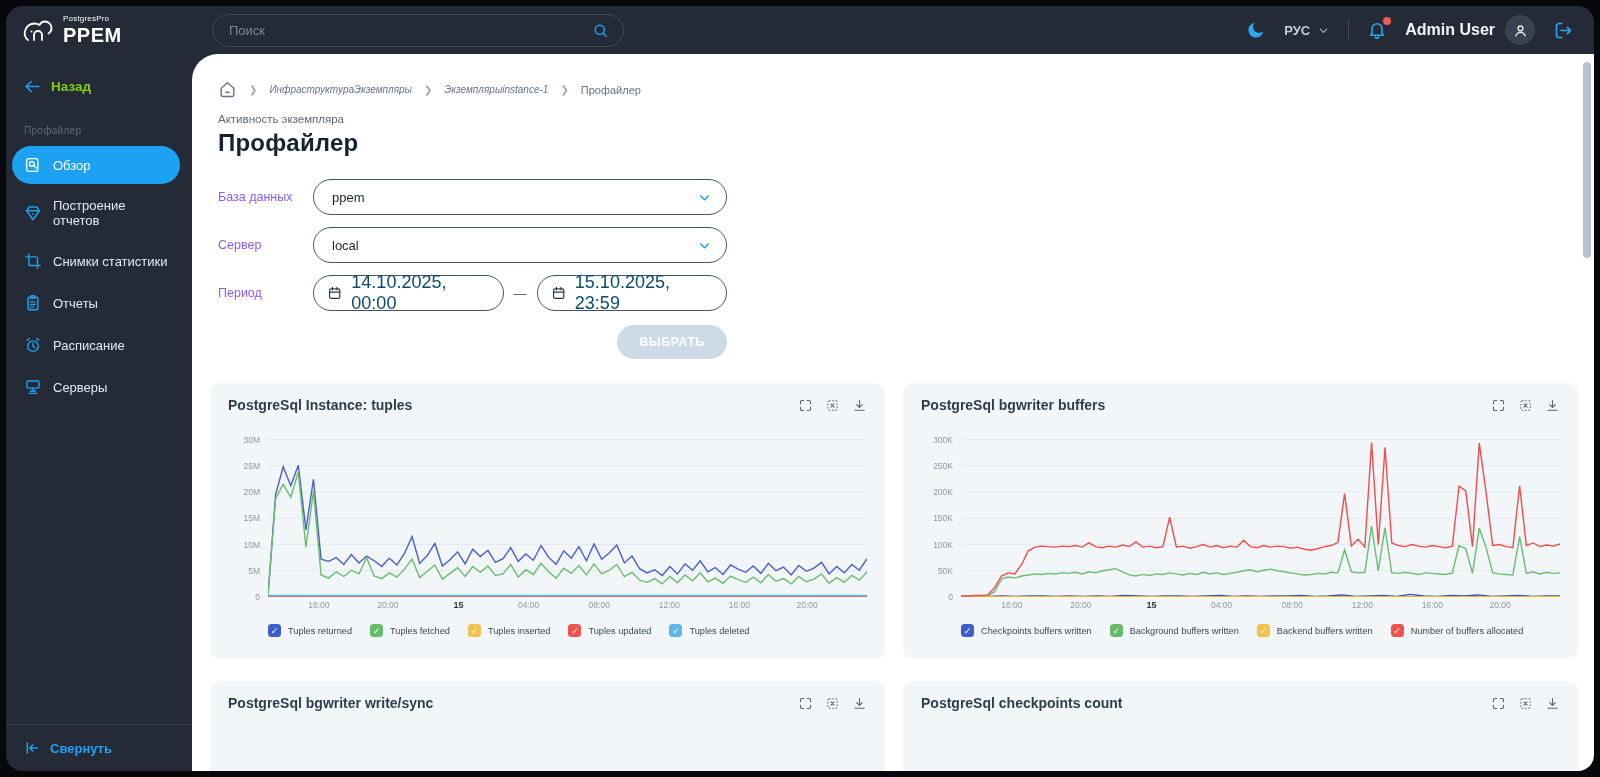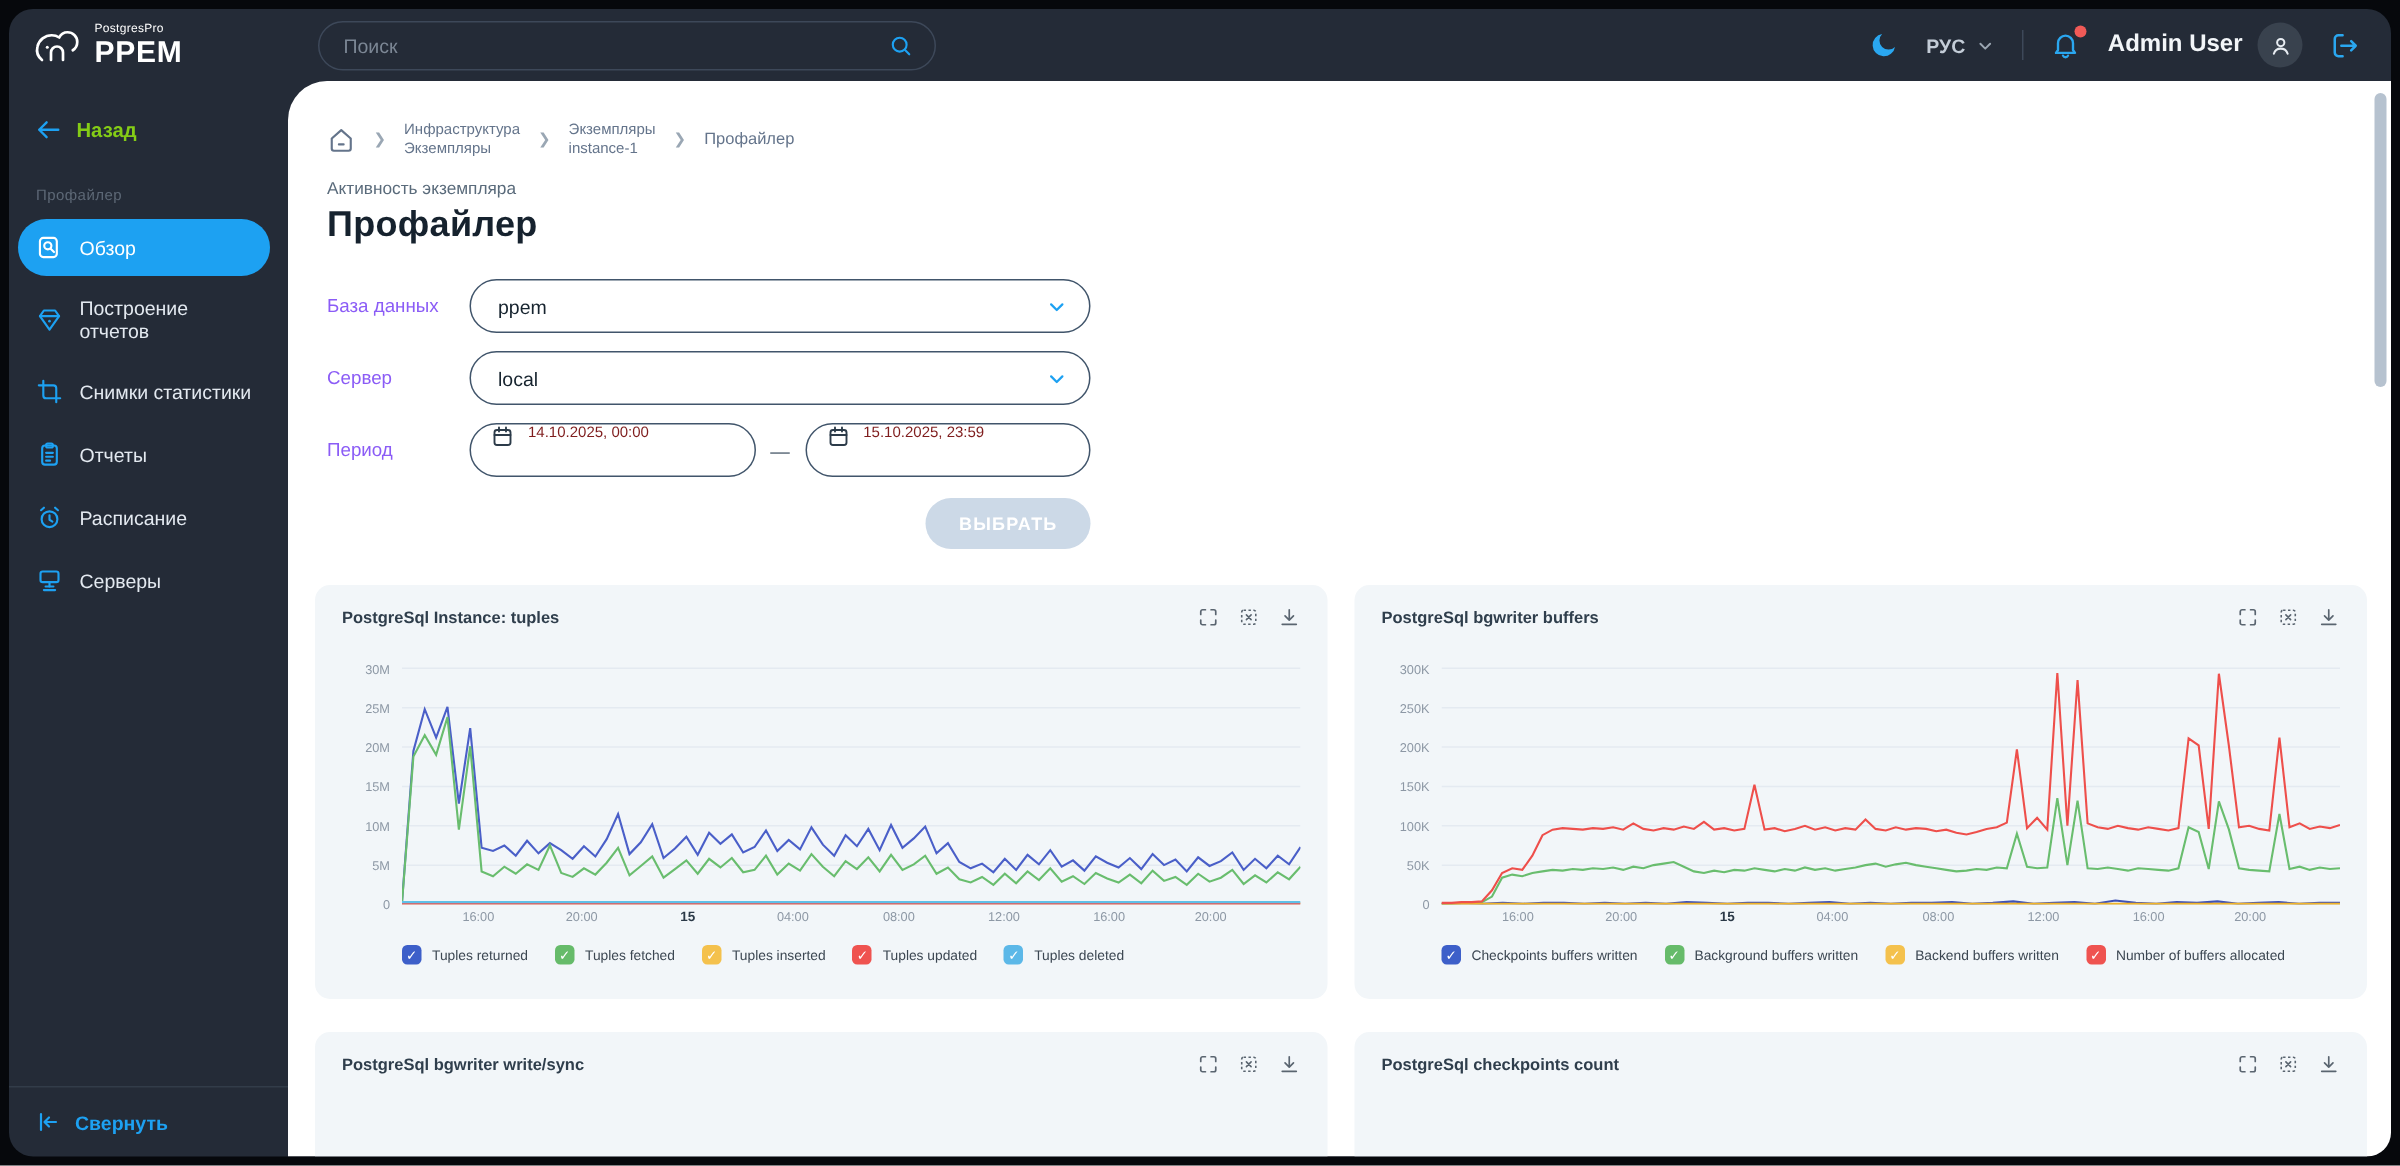--- a/index.html
+++ b/index.html
@@ -37,45 +37,45 @@
   .side-item { display:flex; align-items:center; gap:11px; font-size:13px; padding:10px 12px; margin:2px 12px 2px 6px; border-radius:999px; cursor:pointer; color:#e3e9f0; }
   .side-item .sicon { display:flex; color:#1da1f2; }
   .side-item.active { background:#1da1f2; color:#fff; }
   .side-item.active .sicon { color:#fff; }
   .side-spacer { flex:1; }
   .collapse { border-top:1px solid #323c49; padding:15px 18px; display:flex; align-items:center; gap:10px; color:#1da1f2; font-size:13px; font-weight:bold; cursor:pointer; }
 
   
   .content { flex:1; overflow:hidden; padding:26px 16px 0 18px; }
   .breadcrumb { display:flex; align-items:center; gap:12px; color:#64748b; margin-left:8px; }
-  .crumb2 { display:flex; flex-direction:column; font-size:10px; line-height:1.3; }
+  .crumb2 { display:flex; flex-direction:row; font-size:10px; line-height:1.3;font-style:italic; }
   .crumb1 { font-size:11px; }
   .bc-sep { color:#9aa7b4; font-size:10px; }
   .subtitle { font-size:11.5px; color:#5a6b7b; margin:14px 0 4px 8px; }
   .page-title { font-size:24px; font-weight:bold; color:#16222e; margin:0 0 22px 8px; letter-spacing:.2px; }
 
   .form { margin-left:8px; }
   .frow { display:flex; align-items:center; margin-bottom:12px; }
   .flabel { width:95px; font-size:12.5px; color:#8b5cf6; }
   .fctrl { width:414px; }
   .pill { border:1.4px solid #41556b; border-radius:999px; height:36px; display:flex; align-items:center; padding:0 14px 0 18px; font-size:13px; color:#17242f; background:#fff; cursor:pointer; }
   .pill .val { flex:1; }
   .dates { display:flex; align-items:center; gap:10px; width:414px; }
-  .date-pill { flex:1; border:1.4px solid #41556b; border-radius:999px; height:36px; display:flex; align-items:flex-start; gap:9px; padding:0 12px 0 13px; font-size:10px; color:#7f1d1d; cursor:pointer; }
+  .date-pill { flex:1; border:1.4px solid #41556b; border-radius:999px; height:36px; display:flex; align-items:center; gap:9px; padding:0 12px 0 13px; font-size:18px; color:#0c4a6e; cursor:pointer; }
   .dash { color:#4a5a6a; font-size:13px; }
   .btn-row { width:509px; display:flex; justify-content:flex-end; margin-top:14px; }
   .btn-disabled { background:#ccd9e7; color:#fff; font-weight:bold; font-size:12px; letter-spacing:.8px; border:none; border-radius:999px; padding:10px 22px; font-family:"Liberation Sans", sans-serif; }
 
   
   .charts { display:grid; grid-template-columns:1fr 1fr; gap:22px 18px; margin-top:24px; }
   .card { background:#f2f6f9; border-radius:10px; padding:14px 18px 10px; }
   .card.tall { height:276px; }
   .card.stub { height:120px; }
   .card-head { display:flex; align-items:center; justify-content:space-between; }
-  .card-title { font-size:11px; font-weight:bold; color:#2f3e4c; }
+  .card-title { font-size:14px; font-weight:bold; color:#2f3e4c; }
   .card-actions { display:flex; gap:12px; color:#5a6570; }
   .card-actions span { display:flex; cursor:pointer; }
   .chart-body { display:flex; margin-top:16px; }
   .ylabels { width:40px; position:relative; flex:0 0 40px; }
   .ylabels div { position:absolute; right:8px; transform:translateY(50%); font-size:8.5px; color:#8d98a5; }
   .plot { flex:1; position:relative; height:168px; }
   .plot svg { position:absolute; inset:0; width:100%; height:100%; }
   .plot line.grid { stroke:#e4eaf1; stroke-width:1; vector-effect:non-scaling-stroke; }
   .plot line.base { stroke:#c9d3dd; }
   .plot polyline { fill:none; stroke-width:1.4; vector-effect:non-scaling-stroke; }

